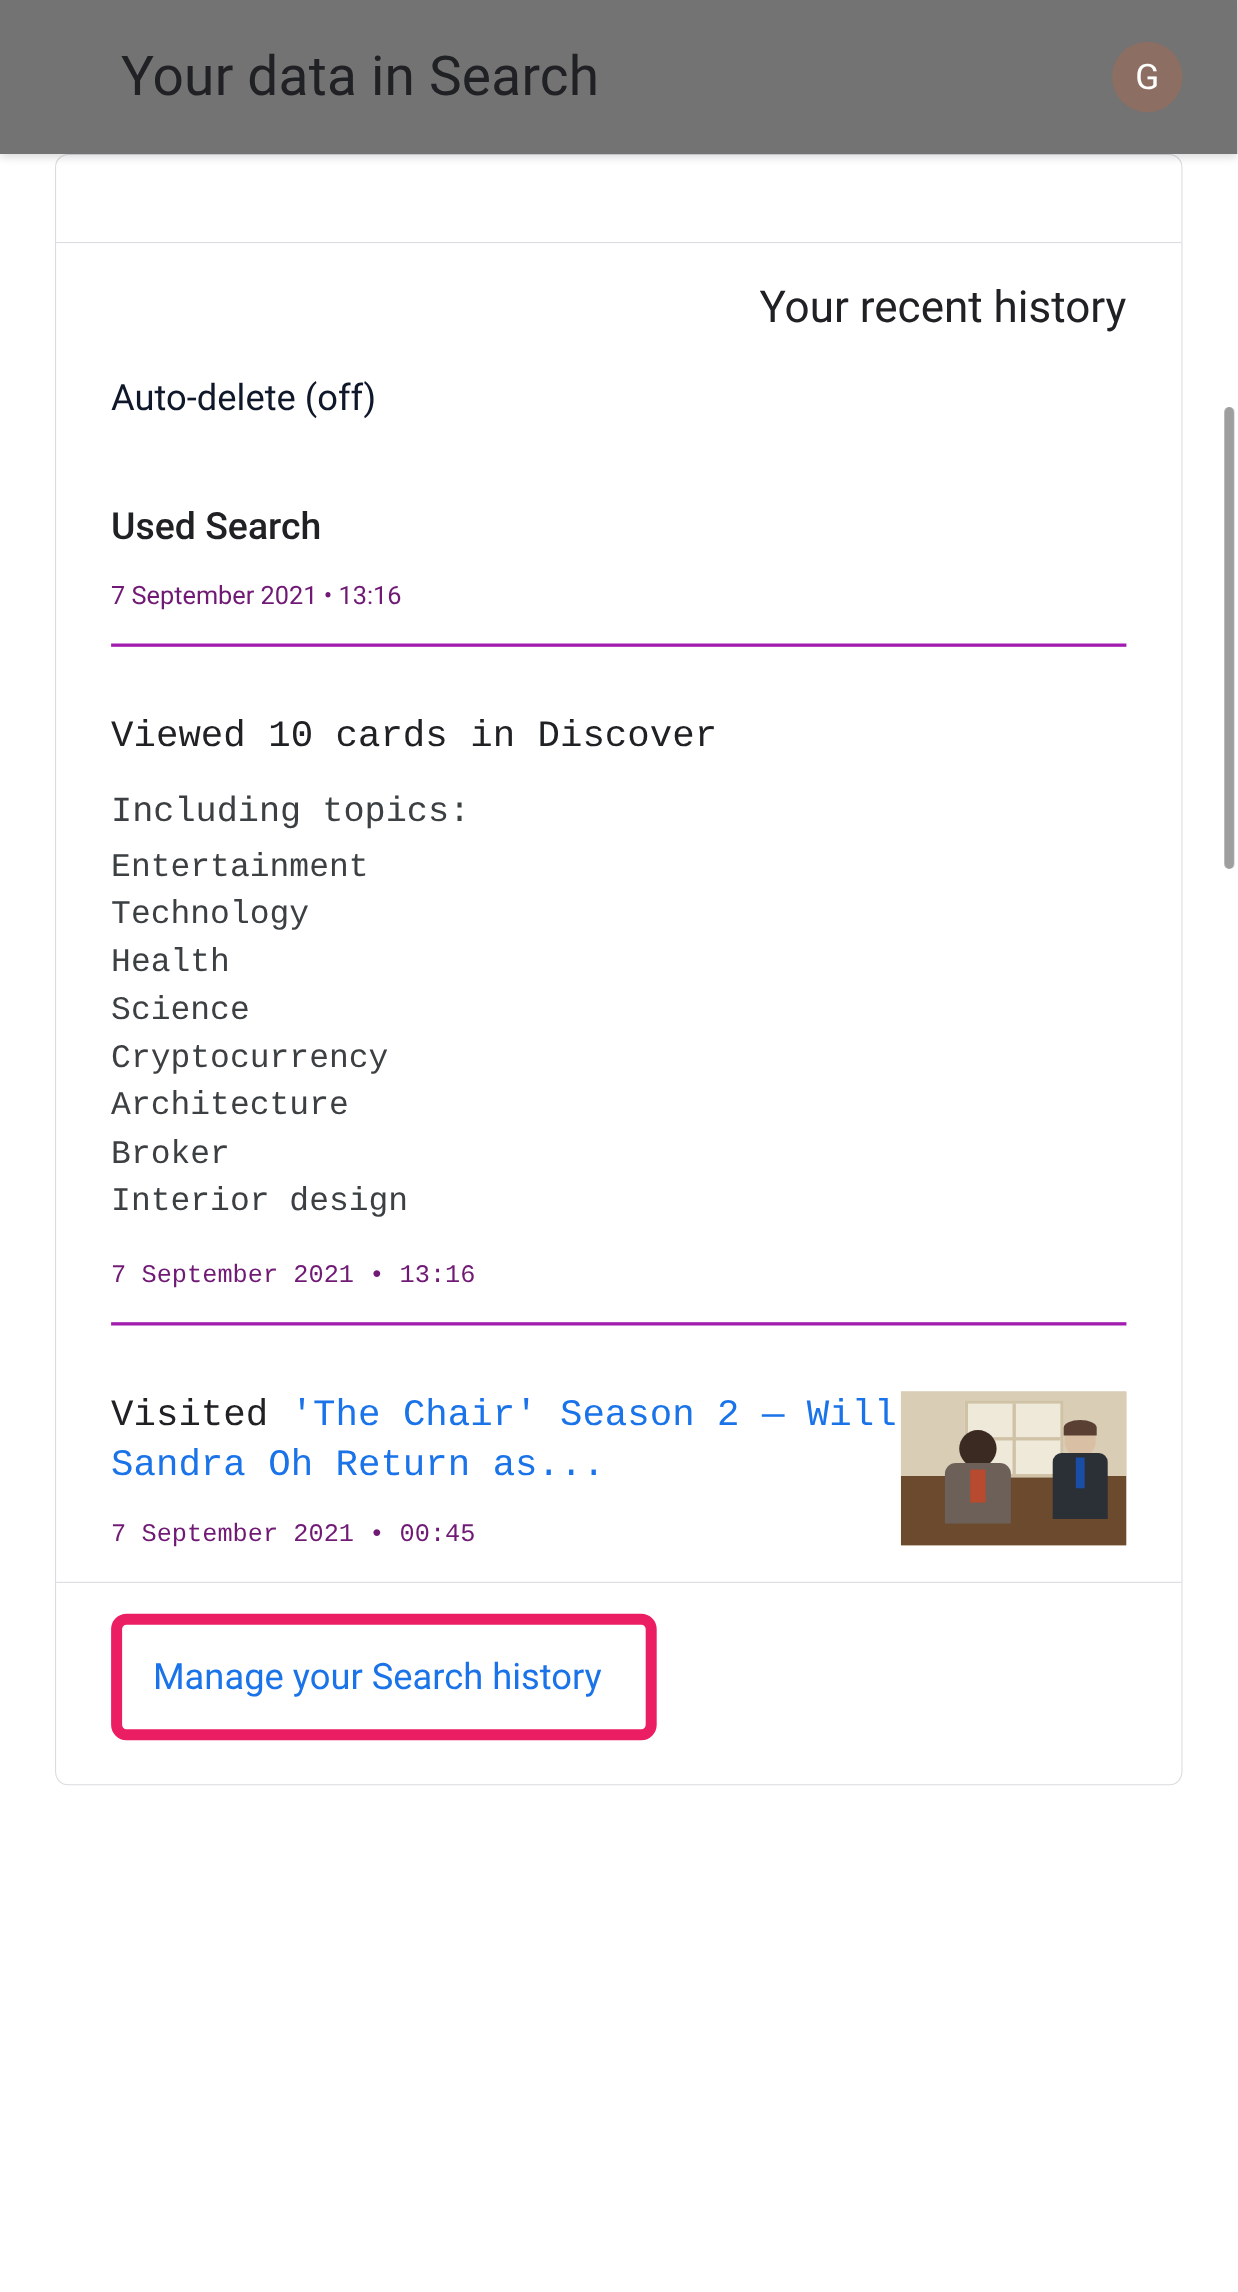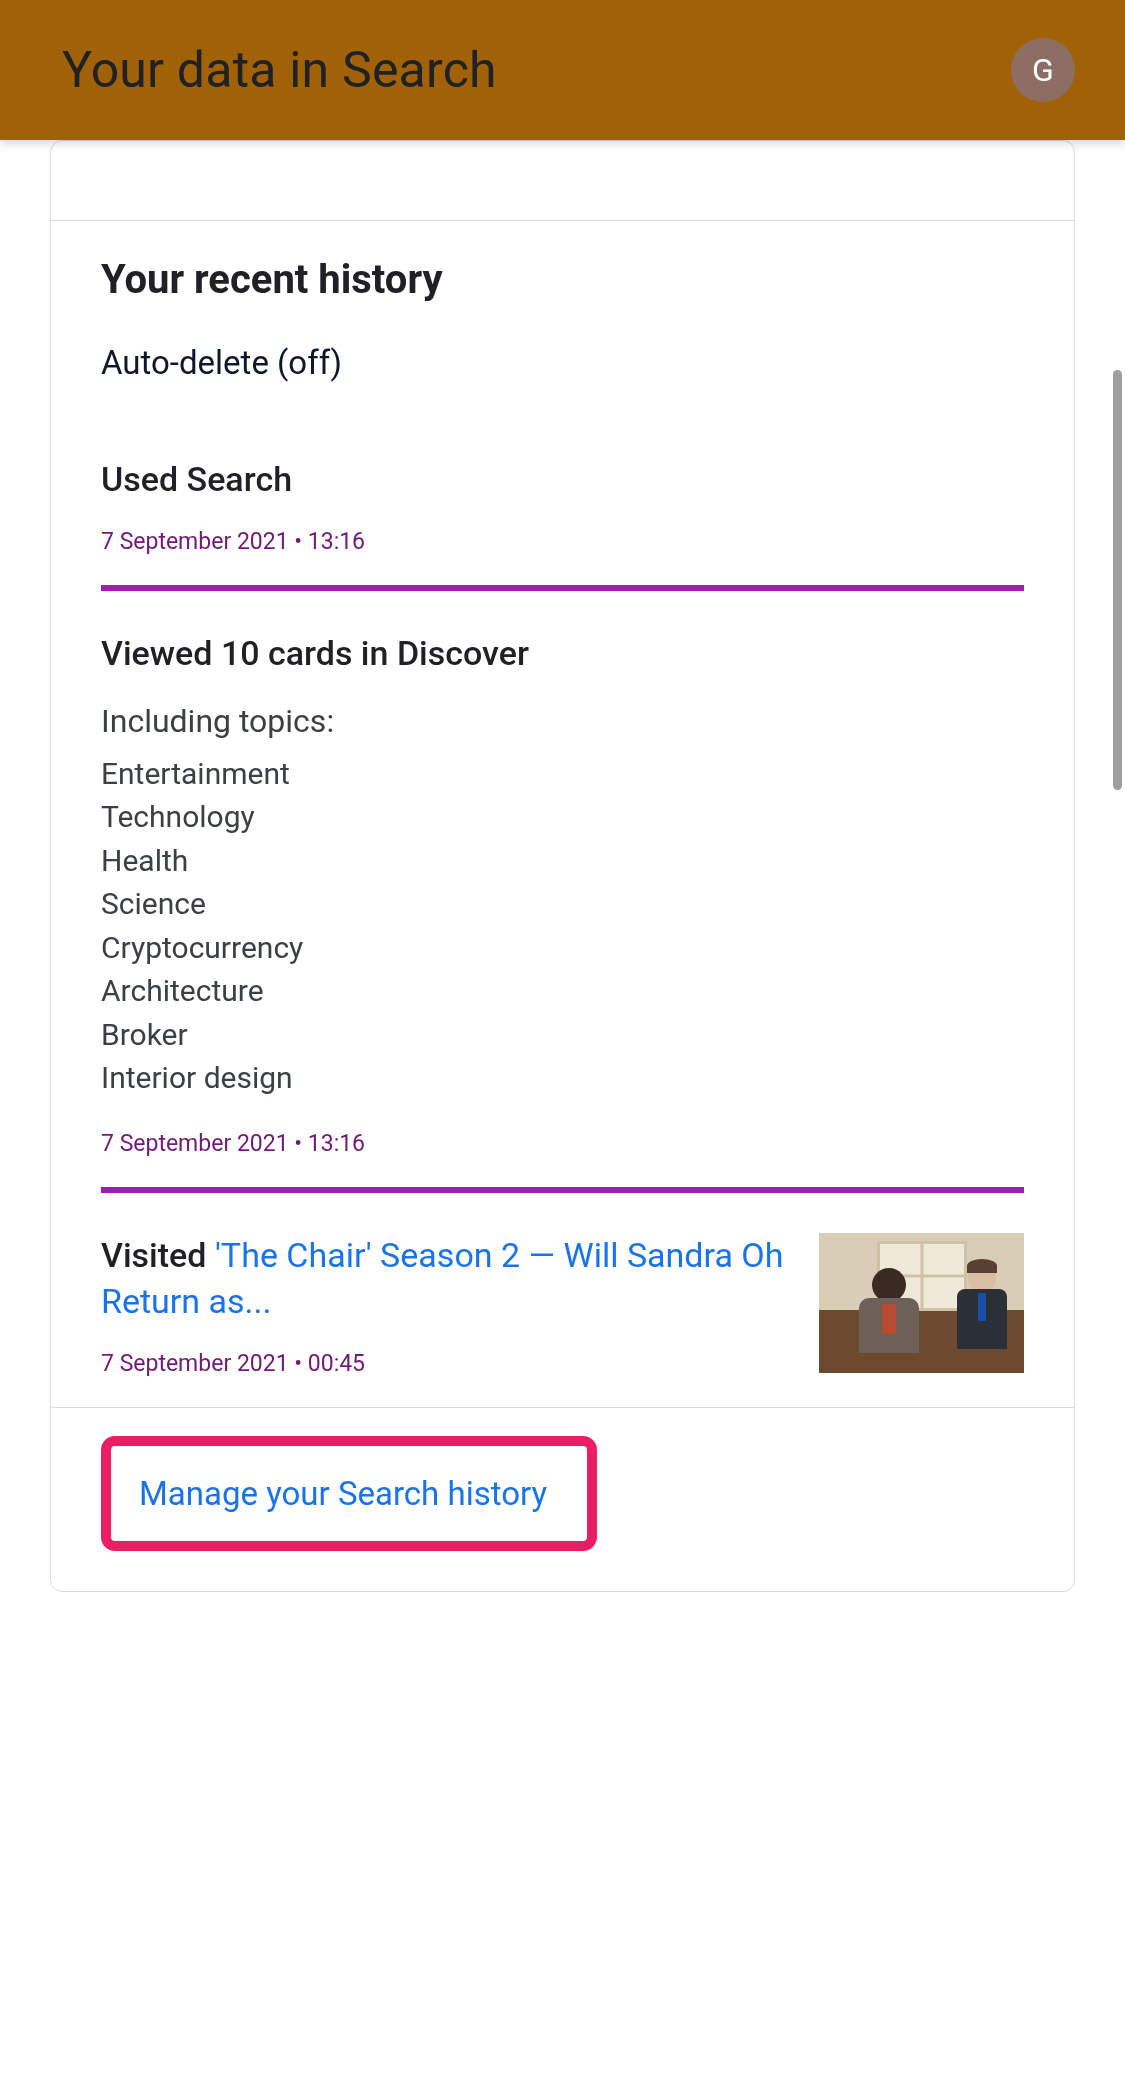--- a/index.html
+++ b/index.html
@@ -1,26 +1,26 @@
 <!DOCTYPE html>
 <html><head>
 <meta charset="utf-8">
 <style>
   * { box-sizing: border-box; margin: 0; padding: 0; }
   html, body { width: 1125px; height: 2084px; font-family: Roboto, "Helvetica Neue", Arial, sans-serif; background: #fff; color: #202124; }
   .header {
     display: flex;
     align-items: center;
     justify-content: space-between;
-    padding: 20px 50px 20px 62px;
+    padding: 20px 50px 20px 110px;
     height: 140px;
     box-shadow: 0 4px 8px rgba(0,0,0,0.15);
     position: relative;
     z-index: 2;
-    background: #a16207;
+    background: #737373;
   }
   .header-title {
     font-size: 50px;
     font-weight: 400;
     color: #202124;
     letter-spacing: 0.2px;
   }
   .avatar {
     width: 64px;
     height: 64px;
@@ -44,33 +44,34 @@
   }
   .card-top-spacer {
     height: 80px;
     border-bottom: 1px solid #dadce0;
   }
   .section-head {
     padding: 35px 50px 0 50px;
   }
   .section-title-main {
     font-size: 40px;
-    font-weight: 700;
+    font-weight: 400;
     color: #202124;
     margin-bottom: 40px;
+    text-align: right;
   }
   .auto-delete {
     font-size: 33px;
     color: #0f172a;
     margin-bottom: 50px;
   }
   .history-item {
     padding: 25px 50px 30px 50px;
   }
-  .history-item + .history-item { border-top: 6px solid #a21caf; margin-left:50px; margin-right:50px; padding-left:0; padding-right:0; padding-top:40px;}
+  .history-item + .history-item { border-top: 3px solid #a21caf; margin-left:50px; margin-right:50px; padding-left:0; padding-right:0; padding-top:60px;font-family:Liberation Mono, monospace;}
   .item-title {
     font-size: 34px;
     font-weight: 500;
     color: #202124;
     line-height: 1.35;
     margin-bottom: 25px;
   }
   .item-title .link {
     color: #1a73e8;
     font-weight: 400;

